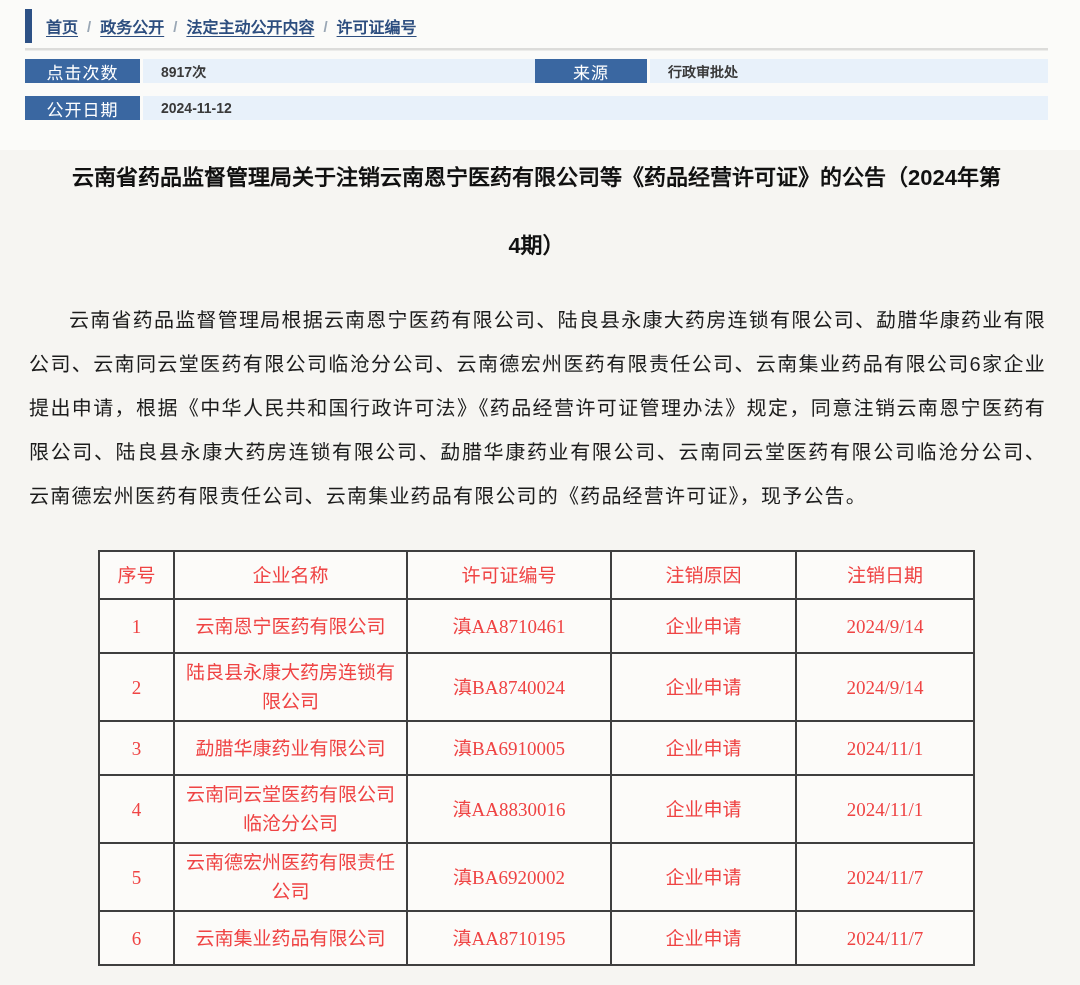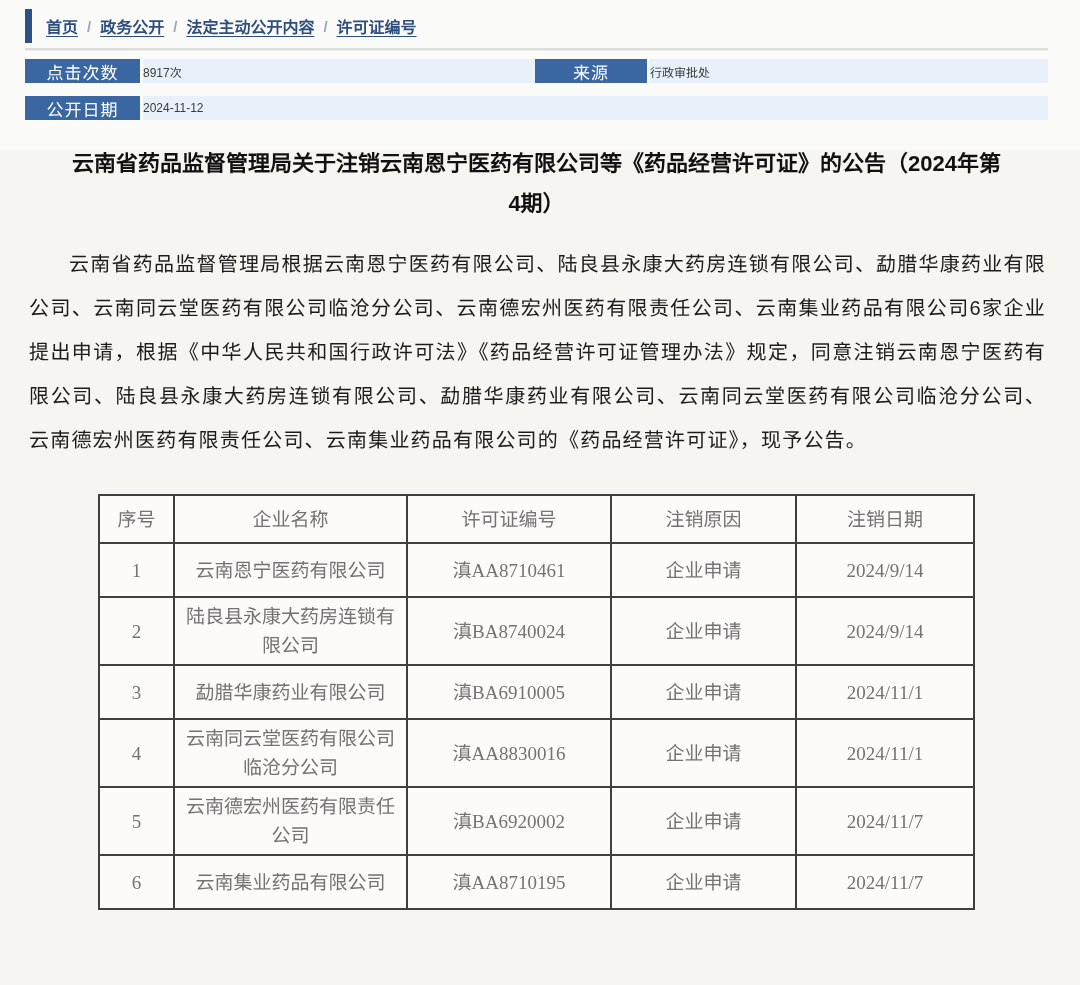--- a/index.html
+++ b/index.html
@@ -26,44 +26,44 @@
   
   .info-area { margin-top: 9px; }
   .info-row { display: flex; height: 24px; margin-bottom: 13px; }
   .info-label {
     width: 115px; background: #3a67a1; color: #ffffff;
     display: flex; align-items: center; justify-content: center;
     font-size: 17px; letter-spacing: 1px; flex: none; margin-right: 3px;
   }
   .info-label.narrow { width: 112px; }
   .info-value {
-    background: #e8f1fa; color: #3a3a3a; font-size: 12px;
-    display: flex; align-items: center; flex: 1 1 auto;
+    background: #e8f1fa; color: #3a3a3a; font-size: 14px;
+    display: flex; align-items: center; padding-left: 18px; flex: 1 1 auto; font-weight: bold;
   }
   .info-half { display: flex; width: 510px; flex: none; }
   .info-half.right { width: auto; flex: 1 1 auto; border-radius: 16px; }
 
   
   .article-title {
     margin: 24px auto 0 auto; max-width: 935px;
-    font-size: 22px; font-weight: bold; line-height: 40px;
+    font-size: 22px; font-weight: bold; line-height: 68px;
     text-align: center; color: #111;
   }
   .article-body {
     margin: 18px 2px 0 4px;
     font-size: 20px; line-height: 44px; letter-spacing: 1.2px;
     text-align: justify; text-indent: 2em; color: #1c1c1c;
   }
 
   
   .notice-table {
     border-collapse: collapse; margin: 32px auto 0 auto;
     table-layout: fixed; width: 875px;
     font-family: "Liberation Serif", "DejaVu Serif", serif;
-    font-size: 19px; color: #737373;
+    font-size: 19px; color: #ef4444;
   }
   .notice-table th, .notice-table td {
     border: 2px solid #3f3f3f; text-align: center; vertical-align: middle;
     padding: 4px 10px; line-height: 29px; font-weight: normal;
     background: #fcfbf9;
   }
   .notice-table thead tr { height: 48px; }
   .notice-table tbody tr.h1 { height: 54px; }
   .notice-table tbody tr.h2 { height: 60px; }
 </style>

